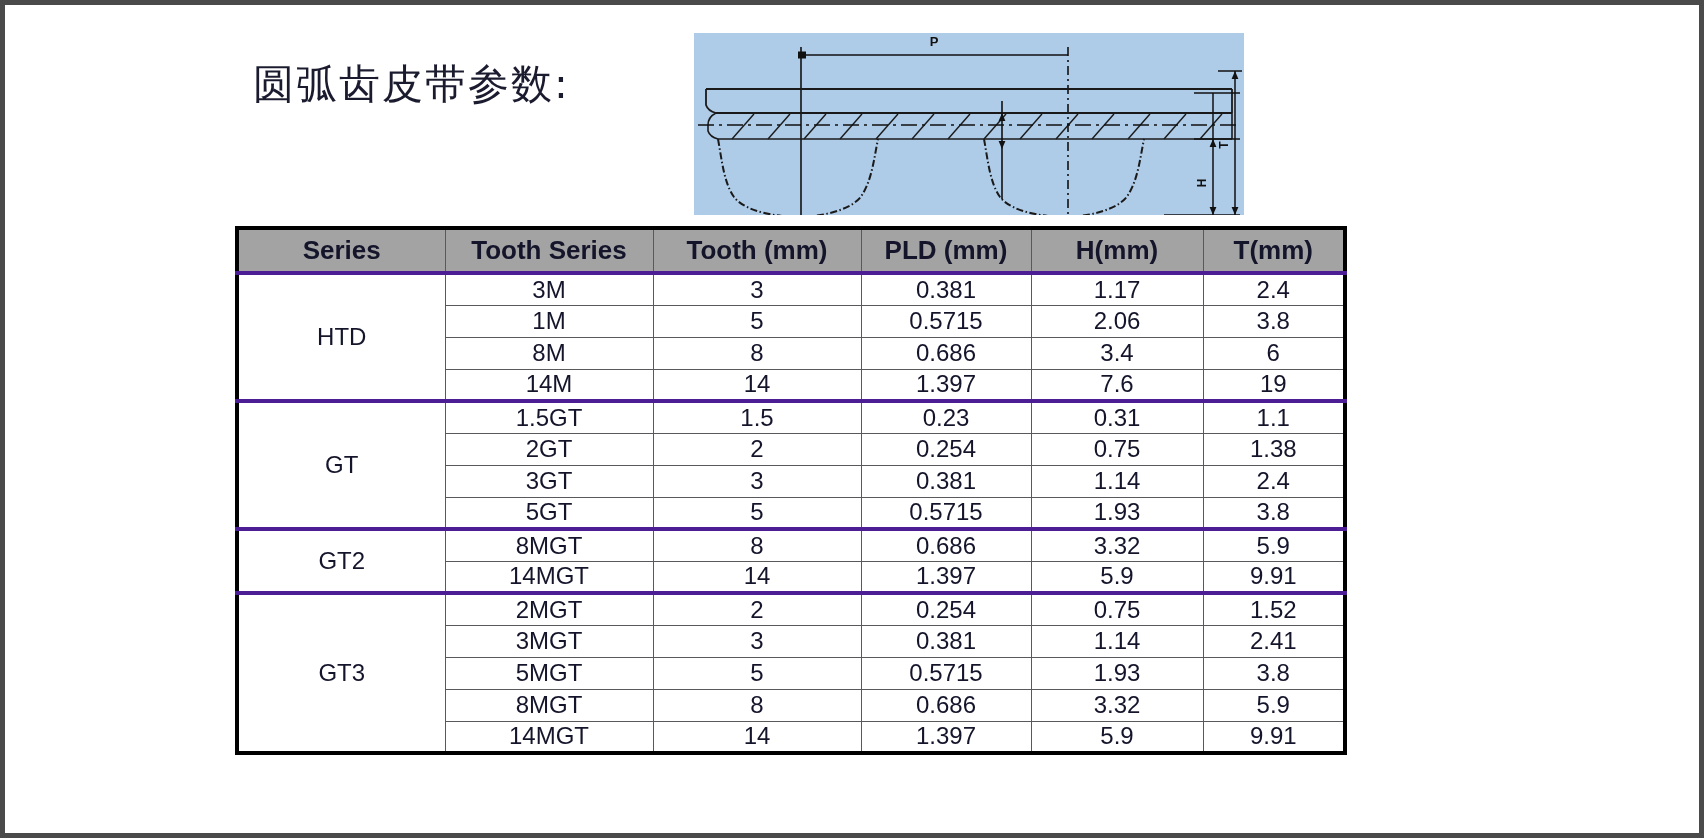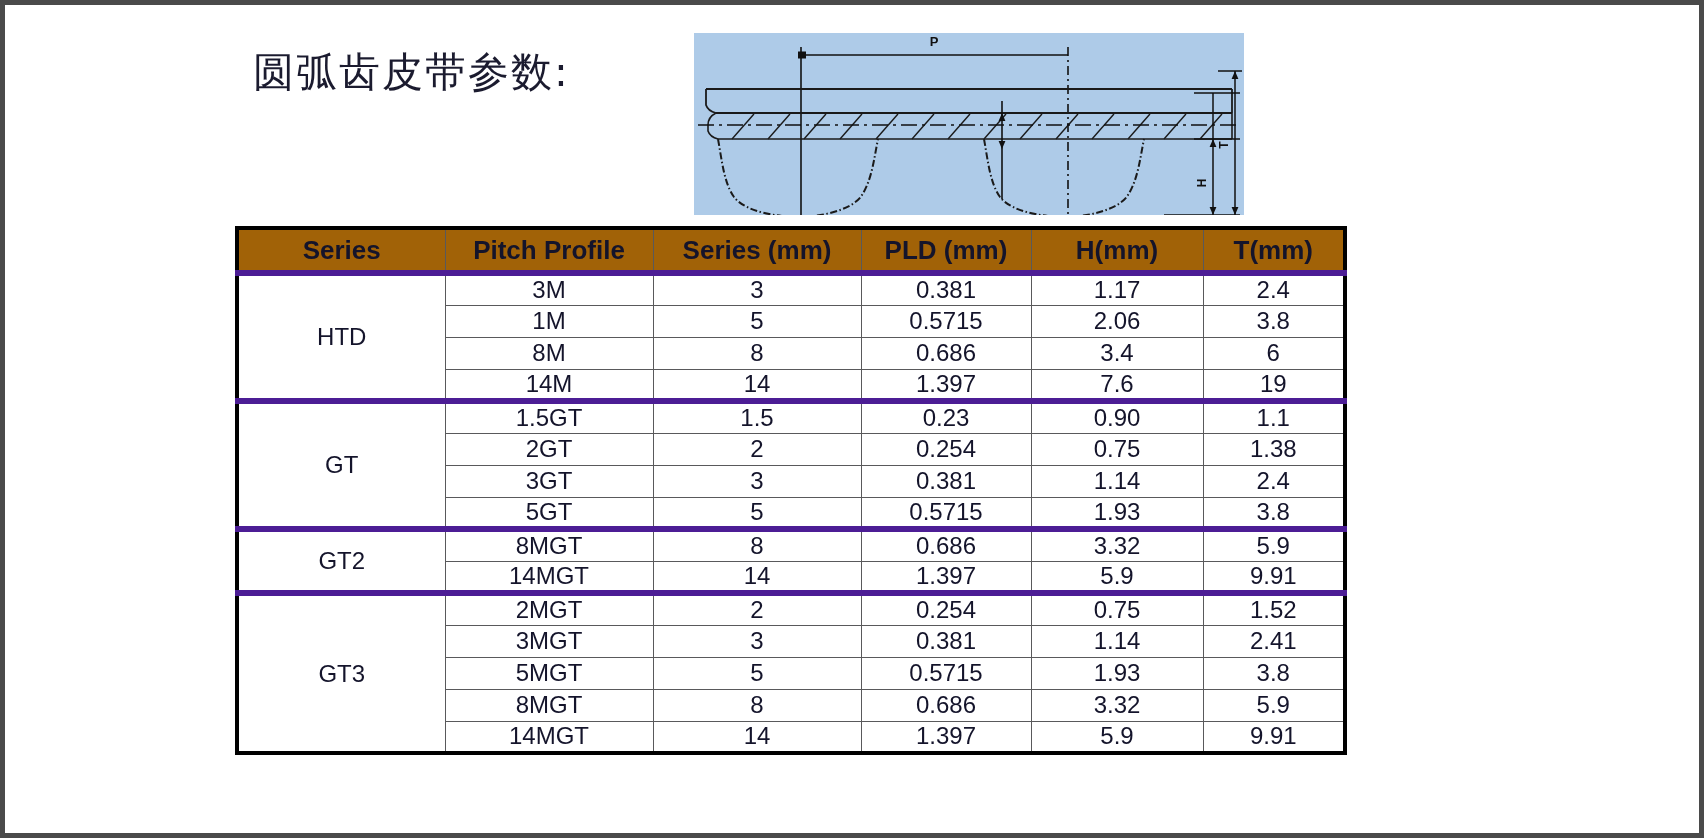--- a/index.html
+++ b/index.html
@@ -19,21 +19,21 @@
     width: 1704px;
     height: 838px;
     background: #ffffff;
     border: 5px solid #4a4a4a;
     overflow: hidden;
   }
   
   #title {
     position: absolute;
     left: 248px;
-    top: 40px;
+    top: 52px;
     font-family: "DejaVu Sans", sans-serif;
     font-size: 41px;
     font-weight: 400;
     color: #1b1b2f;
     letter-spacing: 2px;
     white-space: nowrap;
   }
   
   #diagram {
     position: absolute;
@@ -60,40 +60,40 @@
     background: #ffffff;
   }
   table.params th, table.params td {
     border: 1px solid #59595b;
     text-align: center;
     vertical-align: middle;
     color: #14142b;
     font-family: "Liberation Sans", sans-serif;
   }
   table.params thead th {
-    background: #a16207;
+    background: #a3a3a3;
     font-size: 26px;
     font-weight: bold;
     height: 45px;
     padding: 2px 0;
     border-bottom: 3px solid #000000;
     margin-top: 24px;
   }
   table.params tbody td {
     font-size: 24px;
     font-weight: 400;
     height: 32px;
     padding: 0;
   }
   td.series-cell {
     font-size: 25px;
     border-right: 2px solid #4d4d4f;
   }
   tr.group-start td {
-    border-top: 6px solid #4c1d95;
+    border-top: 4px solid #4c1d95;
   }
   
   col.c-series  { width: 208px; }
   col.c-tooth   { width: 208px; }
   col.c-pitch   { width: 208px; }
   col.c-pld     { width: 170px; }
   col.c-h       { width: 172px; }
   col.c-t       { width: 142px; }
 </style>
 </head>
@@ -186,22 +186,22 @@
         <col class="c-series">
           <col class="c-tooth">
           <col class="c-pitch">
         <col class="c-pld">
           <col class="c-h">
           <col class="c-t">
       </colgroup>
       <thead>
         <tr>
           <th>Series</th>
-          <th>Pitch Profile</th>
-          <th>Series (mm)</th>
+          <th>Tooth Series</th>
+          <th>Tooth (mm)</th>
           <th>PLD (mm)</th>
           <th>H(mm)</th>
           <th>T(mm)</th>
         </tr>
       </thead>
       <tbody id="table-body">
           <tr class="group-start">
             <td class="series-cell" rowspan="4">HTD</td>
             <td>3M</td>
             <td>3</td>
@@ -228,21 +228,21 @@
             <td>14</td>
             <td>1.397</td>
             <td>7.6</td>
             <td>19</td>
           </tr>
           <tr class="group-start">
             <td class="series-cell" rowspan="4">GT</td>
             <td>1.5GT</td>
             <td>1.5</td>
             <td>0.23</td>
-            <td>0.90</td>
+            <td>0.31</td>
             <td>1.1</td>
           </tr>
           <tr>
             <td>2GT</td>
             <td>2</td>
             <td>0.254</td>
             <td>0.75</td>
             <td>1.38</td>
           </tr>
           <tr>

